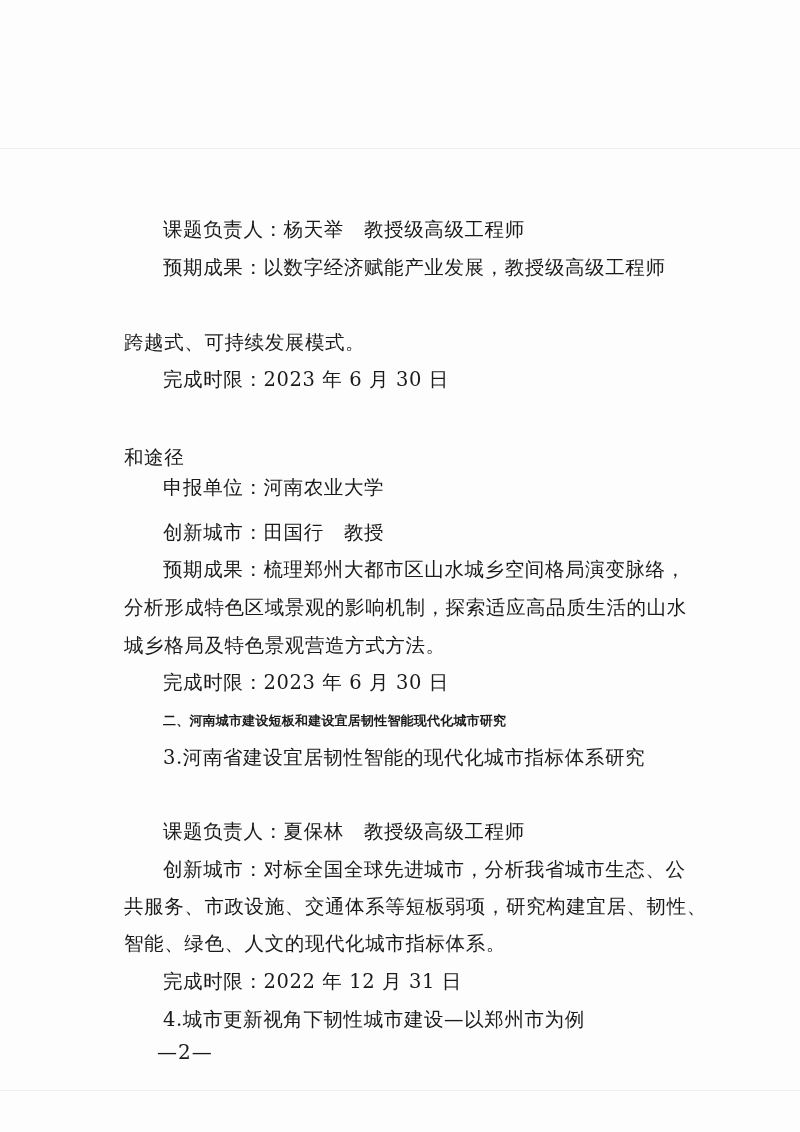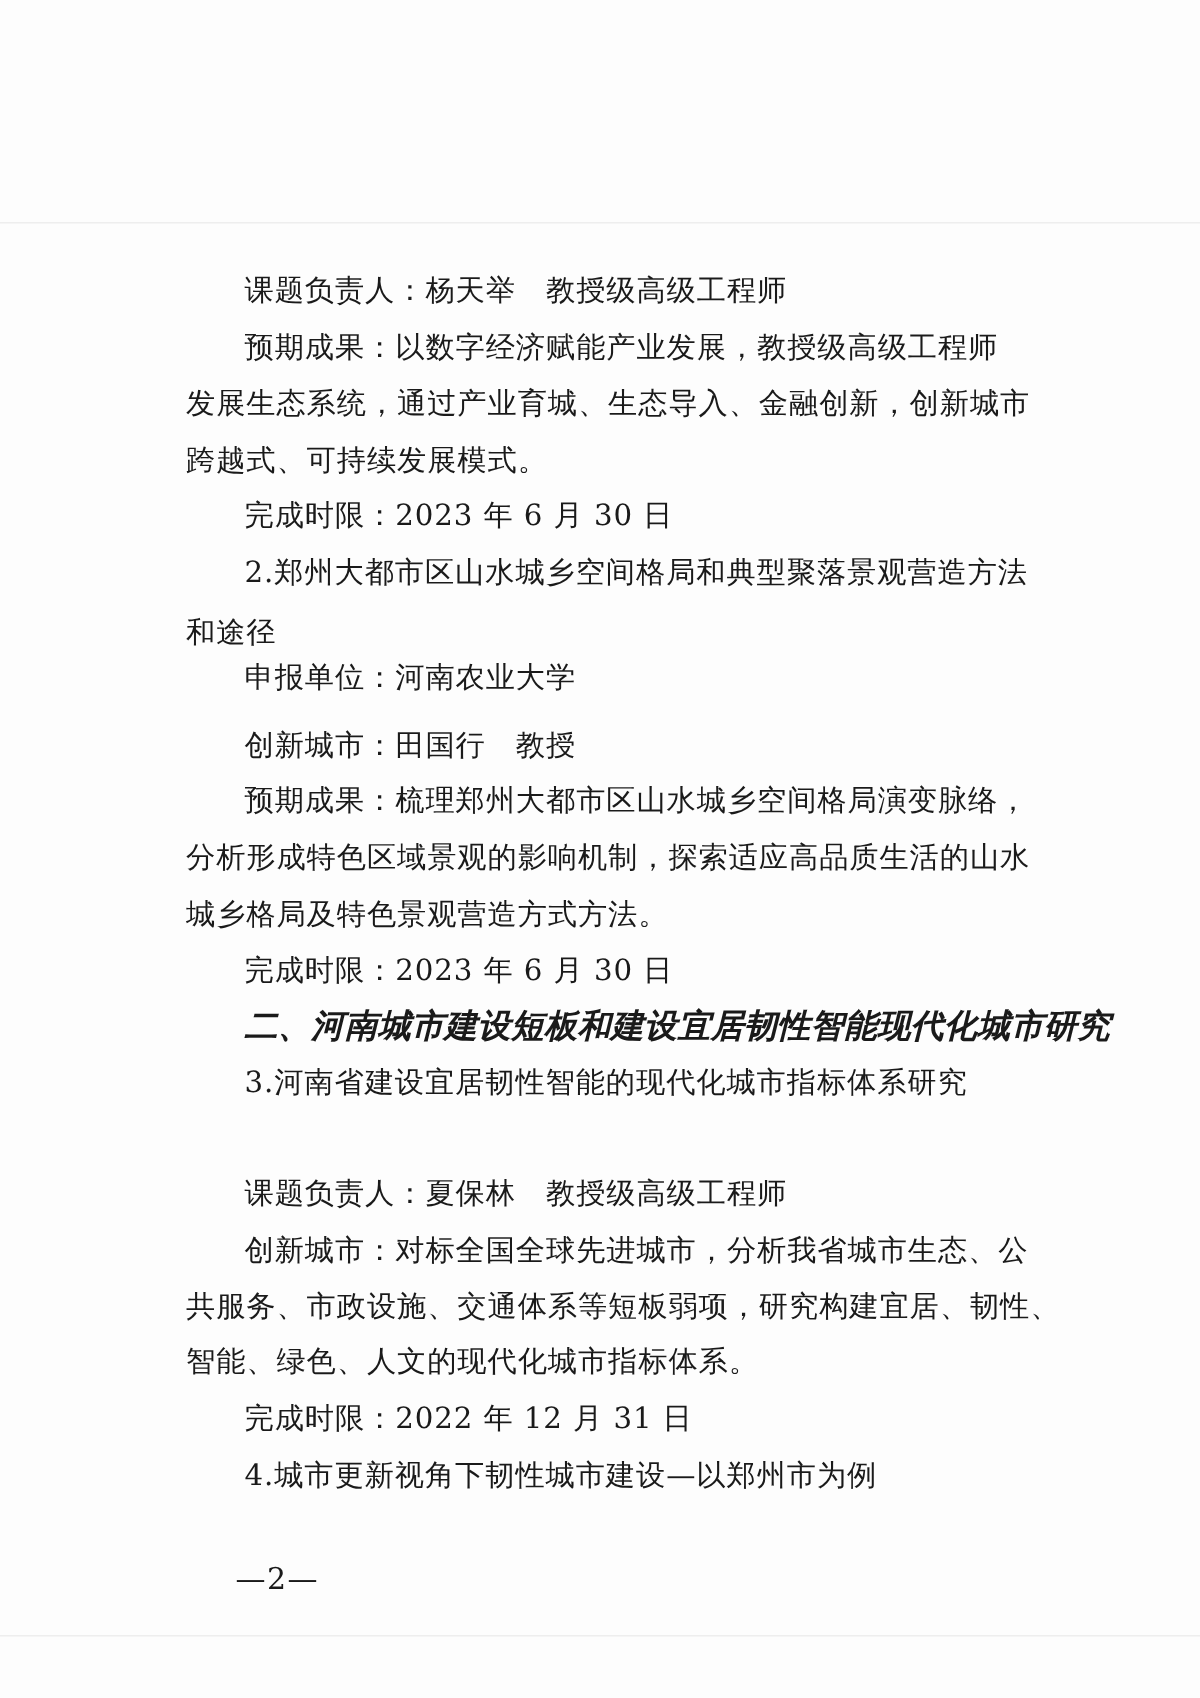--- a/index.html
+++ b/index.html
@@ -10,53 +10,51 @@
       color: #1a1a1a;
       position: relative;
     }
     .page { position: absolute; left: 0; top: 0; width: 800px; height: 1132px; }
     .line {
       position: absolute;
       font-size: 19.5px;
       line-height: 24px;
       white-space: nowrap;
       letter-spacing: 0.6px;
+      margin-top: 36px;
     }
     .indent { left: 163px; }
     .flush { left: 124px; }
     .heading {
       font-family: "DejaVu Sans", "Liberation Sans", sans-serif;
       font-weight: bold;
-      font-size: 22px;
+      font-size: 13px;
       letter-spacing: 0.2px;
       left: 163px;
-      font-style: italic;
     }
     .footer {
       position: absolute; left: 157px; top: 1040px;
       font-size: 20px; letter-spacing: 1px;
     }
     .faint-rule {
       position: absolute; left: 0; width: 800px; height: 1px; background: #eeeeee;
     }
   </style>
 </head>
 <body>
 
 <div class="page">
   <div class="faint-rule" style="top:148px"></div>
   <div class="faint-rule" style="top:1090px"></div>
 
   <div class="line indent" style="top:182px">课题负责人：杨天举　教授级高级工程师</div>
   <div class="line indent" style="top:220px">预期成果：以数字经济赋能产业发展，教授级高级工程师</div>
-  <div class="line flush" style="top:257px">发展生态系统，通过产业育城、生态导入、金融创新，创新城市</div>
   <div class="line flush" style="top:295px">跨越式、可持续发展模式。</div>
   <div class="line indent" style="top:332px">完成时限：2023 年 6 月 30 日</div>
 
-  <div class="line indent" style="top:370px">2.郑州大都市区山水城乡空间格局和典型聚落景观营造方法</div>
   <div class="line flush" style="top:410px">和途径</div>
   <div class="line indent" style="top:440px">申报单位：河南农业大学</div>
   <div class="line indent" style="top:485px">创新城市：田国行　教授</div>
   <div class="line indent" style="top:522px">预期成果：梳理郑州大都市区山水城乡空间格局演变脉络，</div>
   <div class="line flush" style="top:560px">分析形成特色区域景观的影响机制，探索适应高品质生活的山水</div>
   <div class="line flush" style="top:598px">城乡格局及特色景观营造方式方法。</div>
   <div class="line indent" style="top:635px">完成时限：2023 年 6 月 30 日</div>
 
   <div class="line heading" style="top:673px">二、河南城市建设短板和建设宜居韧性智能现代化城市研究</div>
 

